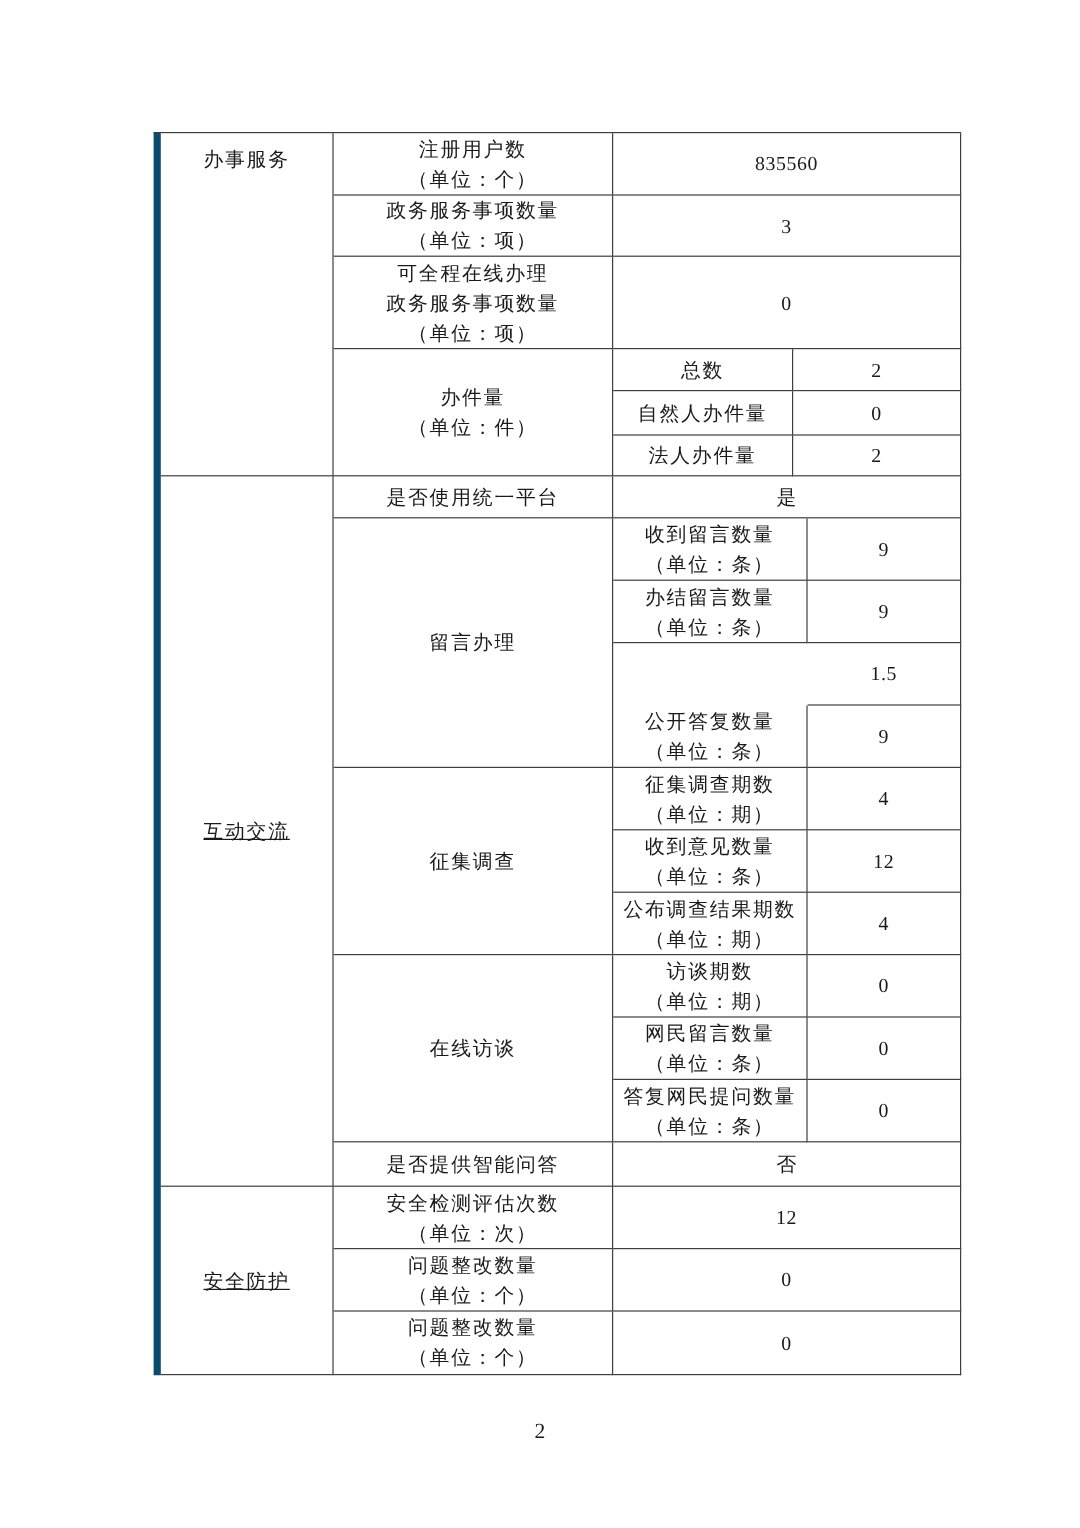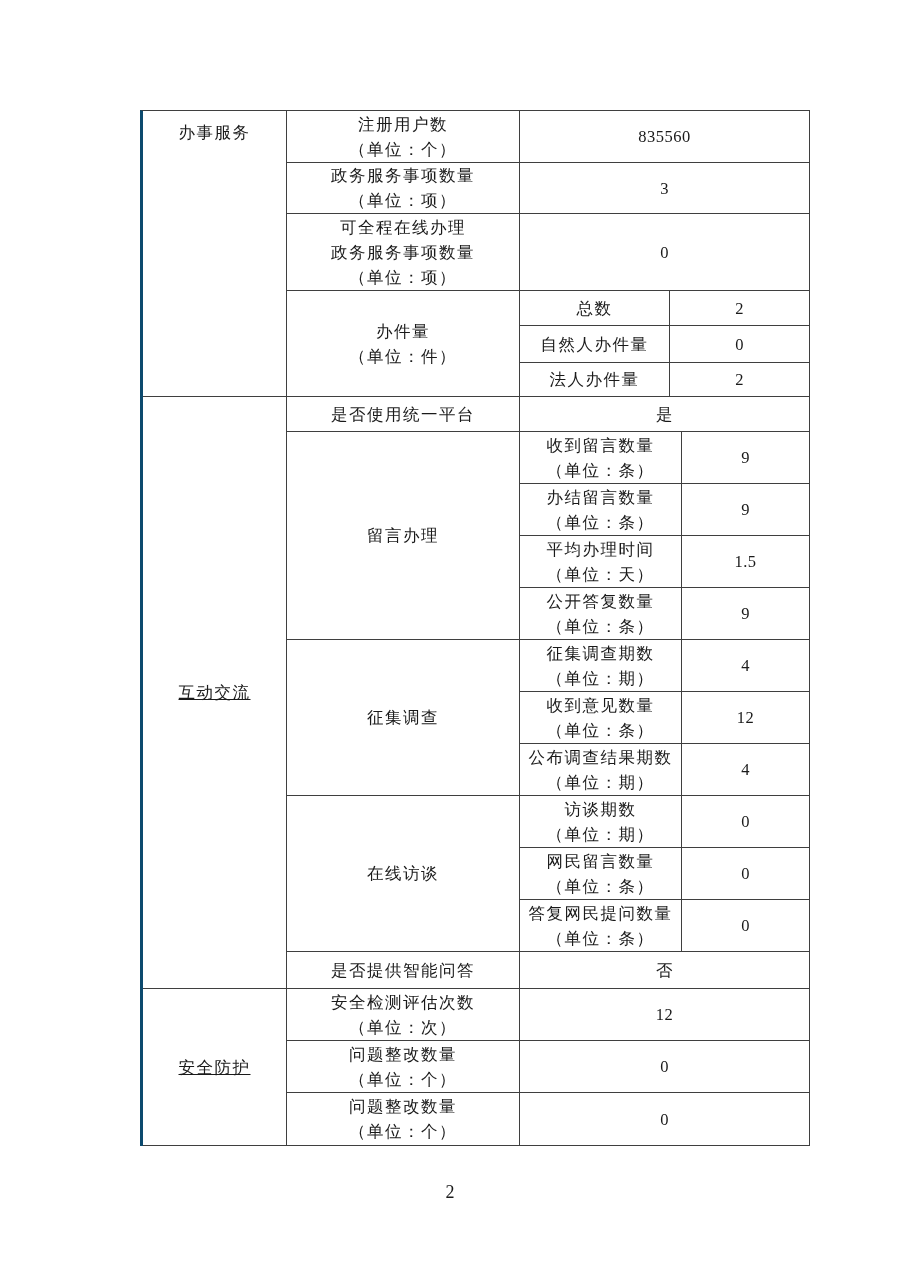--- a/index.html
+++ b/index.html
@@ -20,23 +20,22 @@
     overflow: hidden;
   }
   .report-table {
     position: absolute;
     left: 128px;
     top: 110px;
     display: grid;
     grid-template-columns: 144px 233px 150px 12px 128px;
     grid-template-rows: 52px 51px 77px 35px 37px 34px 35px 52px 52px 52px 52px 52px 52px 52px 52px 52px 52px 37px 52px 52px 53px;
     border-top: 1px solid #3f3f3f;
-    border-left: 3px solid #0c4a6e;
+    border-left: 6px solid #0c4a6e;
     background: #ffffff;
-    margin-left: 12px;
   }
   .cell {
     border-right: 1px solid #3f3f3f;
     border-bottom: 1px solid #3f3f3f;
     display: flex;
     flex-direction: column;
     align-items: center;
     justify-content: center;
     text-align: center;
     font-size: 16.5px;
@@ -132,24 +131,20 @@
     <div class="cell" style="grid-area:8/3/9/5">
       <div class="line">收到留言数量</div>
       <div class="line">（单位：条）</div>
     </div>
     <div class="cell value-cell" style="grid-area:8/5/9/6">9</div>
     <div class="cell" style="grid-area:9/3/10/5">
       <div class="line">办结留言数量</div>
       <div class="line">（单位：条）</div>
     </div>
     <div class="cell value-cell" style="grid-area:9/5/10/6">9</div>
-    <div class="cell" style="grid-area:10/3/11/5">
-      <div class="line">平均办理时间</div>
-      <div class="line">（单位：天）</div>
-    </div>
     <div class="cell value-cell" style="grid-area:10/5/11/6">1.5</div>
     <div class="cell" style="grid-area:11/3/12/5">
       <div class="line">公开答复数量</div>
       <div class="line">（单位：条）</div>
     </div>
     <div class="cell value-cell" style="grid-area:11/5/12/6">9</div>
 
     <div class="cell" style="grid-area:12/2/15/3">
       <div class="line">征集调查</div>
     </div>

